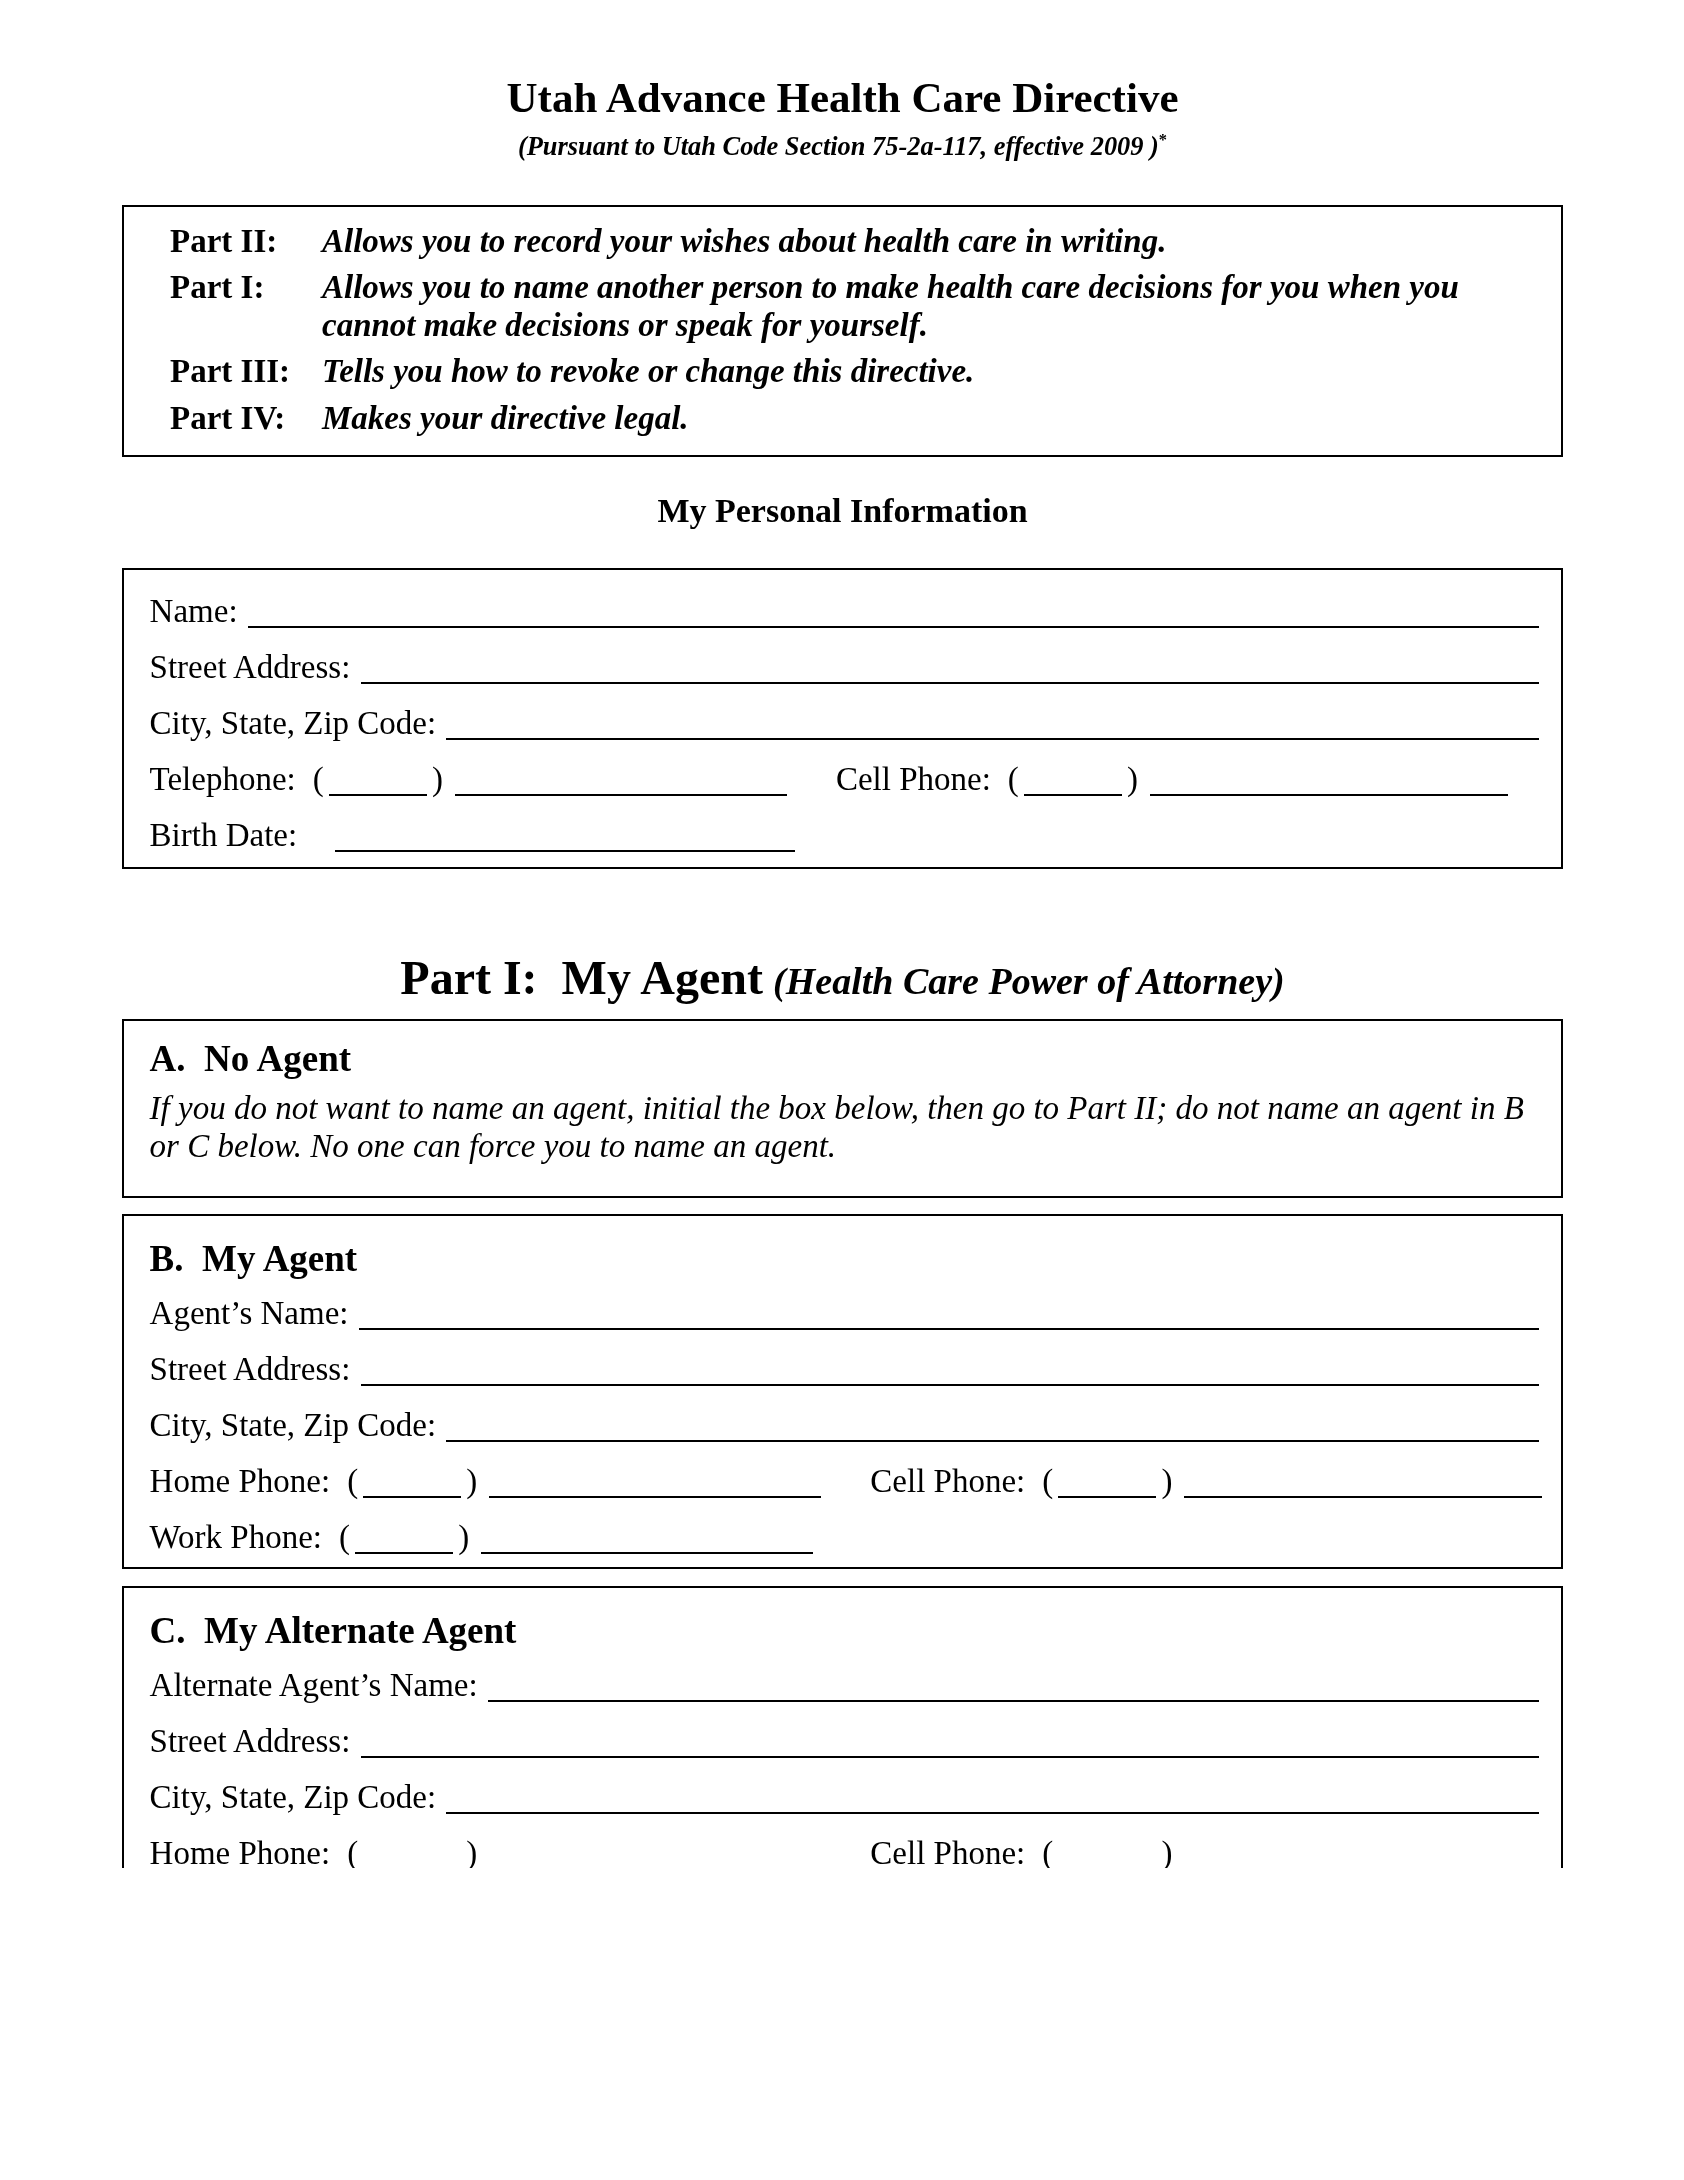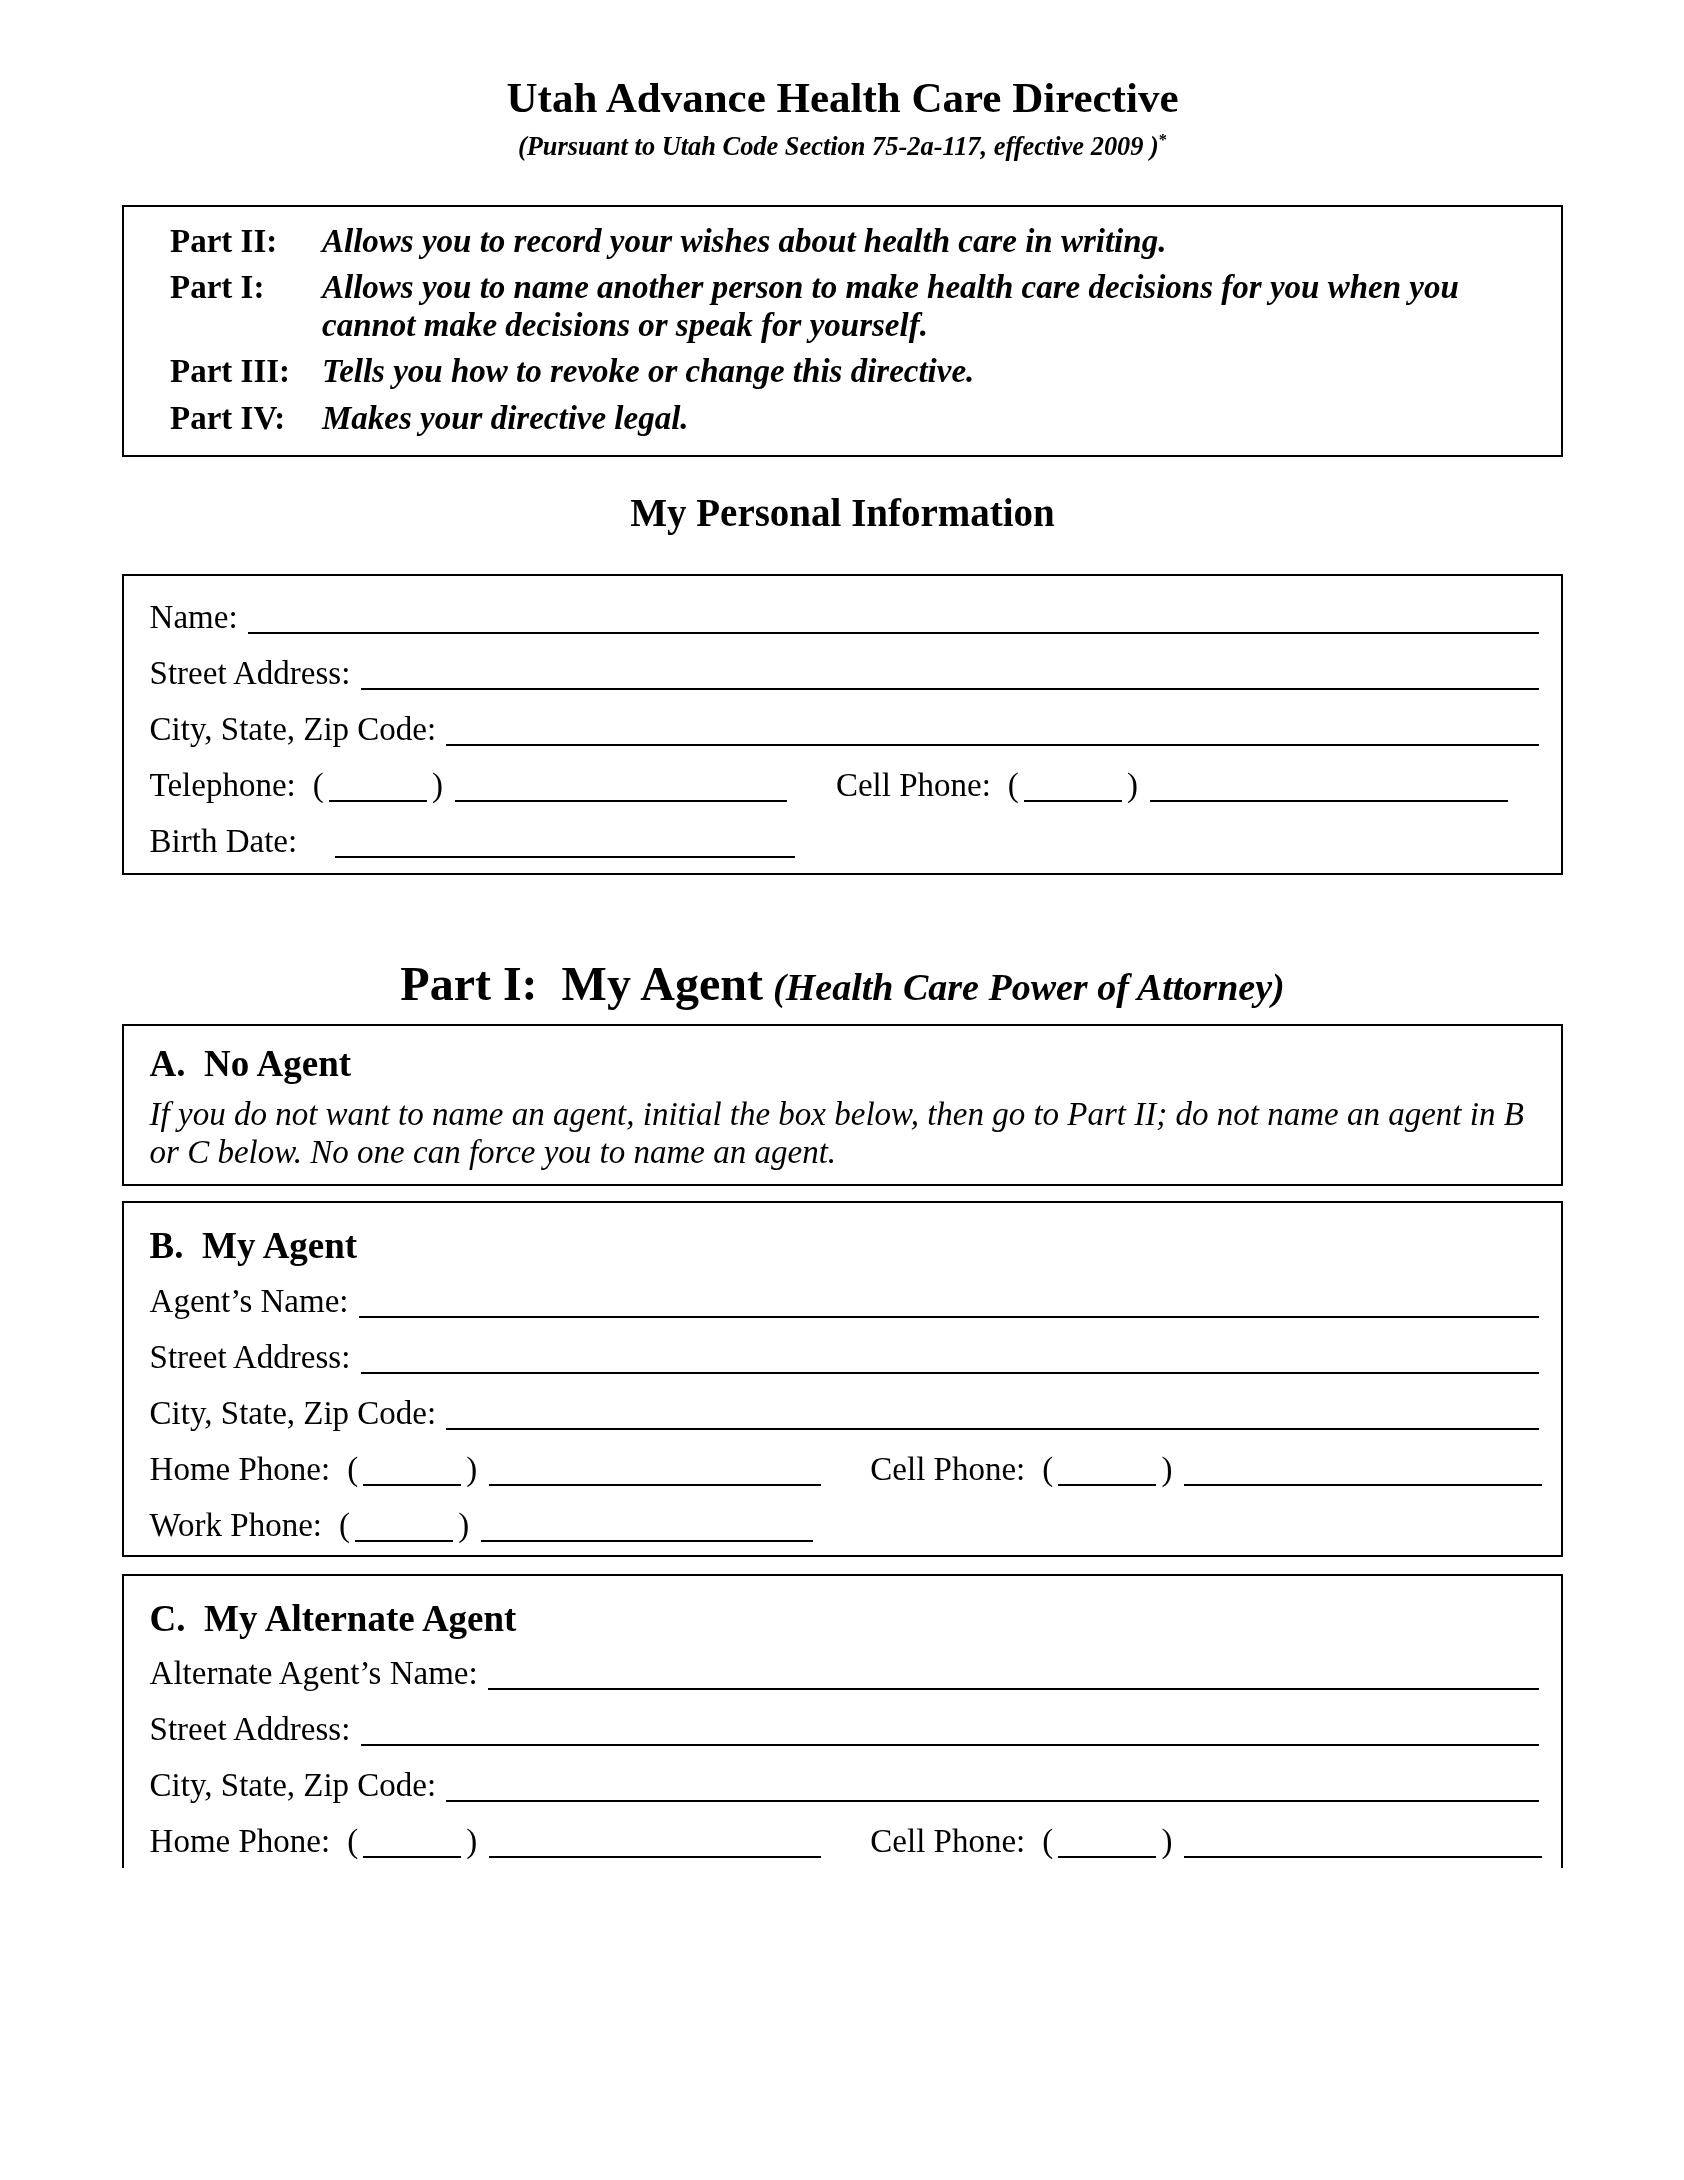--- a/index.html
+++ b/index.html
@@ -59,21 +59,21 @@
   .ov-label {
     flex: 0 0 152px;
   }
   .ov-text {
     font-style: italic;
   }
   
   .pi-heading {
     text-align: center;
     font-weight: bold;
-    font-size: 39px;
+    font-size: 34px;
     line-height: 1.15;
     margin-top: 34px;
   }
   .part-heading {
     text-align: center;
     margin-top: 81px;
     line-height: 1.15;
   }
   .part-heading .main {
     font-weight: bold;
@@ -123,21 +123,21 @@
     font-weight: bold;
     font-size: 37px;
     line-height: 1.15;
     margin-bottom: 10.2px;
   }
   .sec-b .sec-heading, .sec-c .sec-heading { margin-bottom: 13.6px; }
   .a-instructions {
     font-style: italic;
     font-size: 33px;
     line-height: 1.15;
-    margin-bottom: 0;
+    margin-bottom: 18px;
   }
   .initial-row {
     display: flex;
     align-items: center;
     margin-top: 8.5px;
   }
   .initial-box {
     width: 196px;
     height: 43px;
     border: 3.4px solid #000000;

